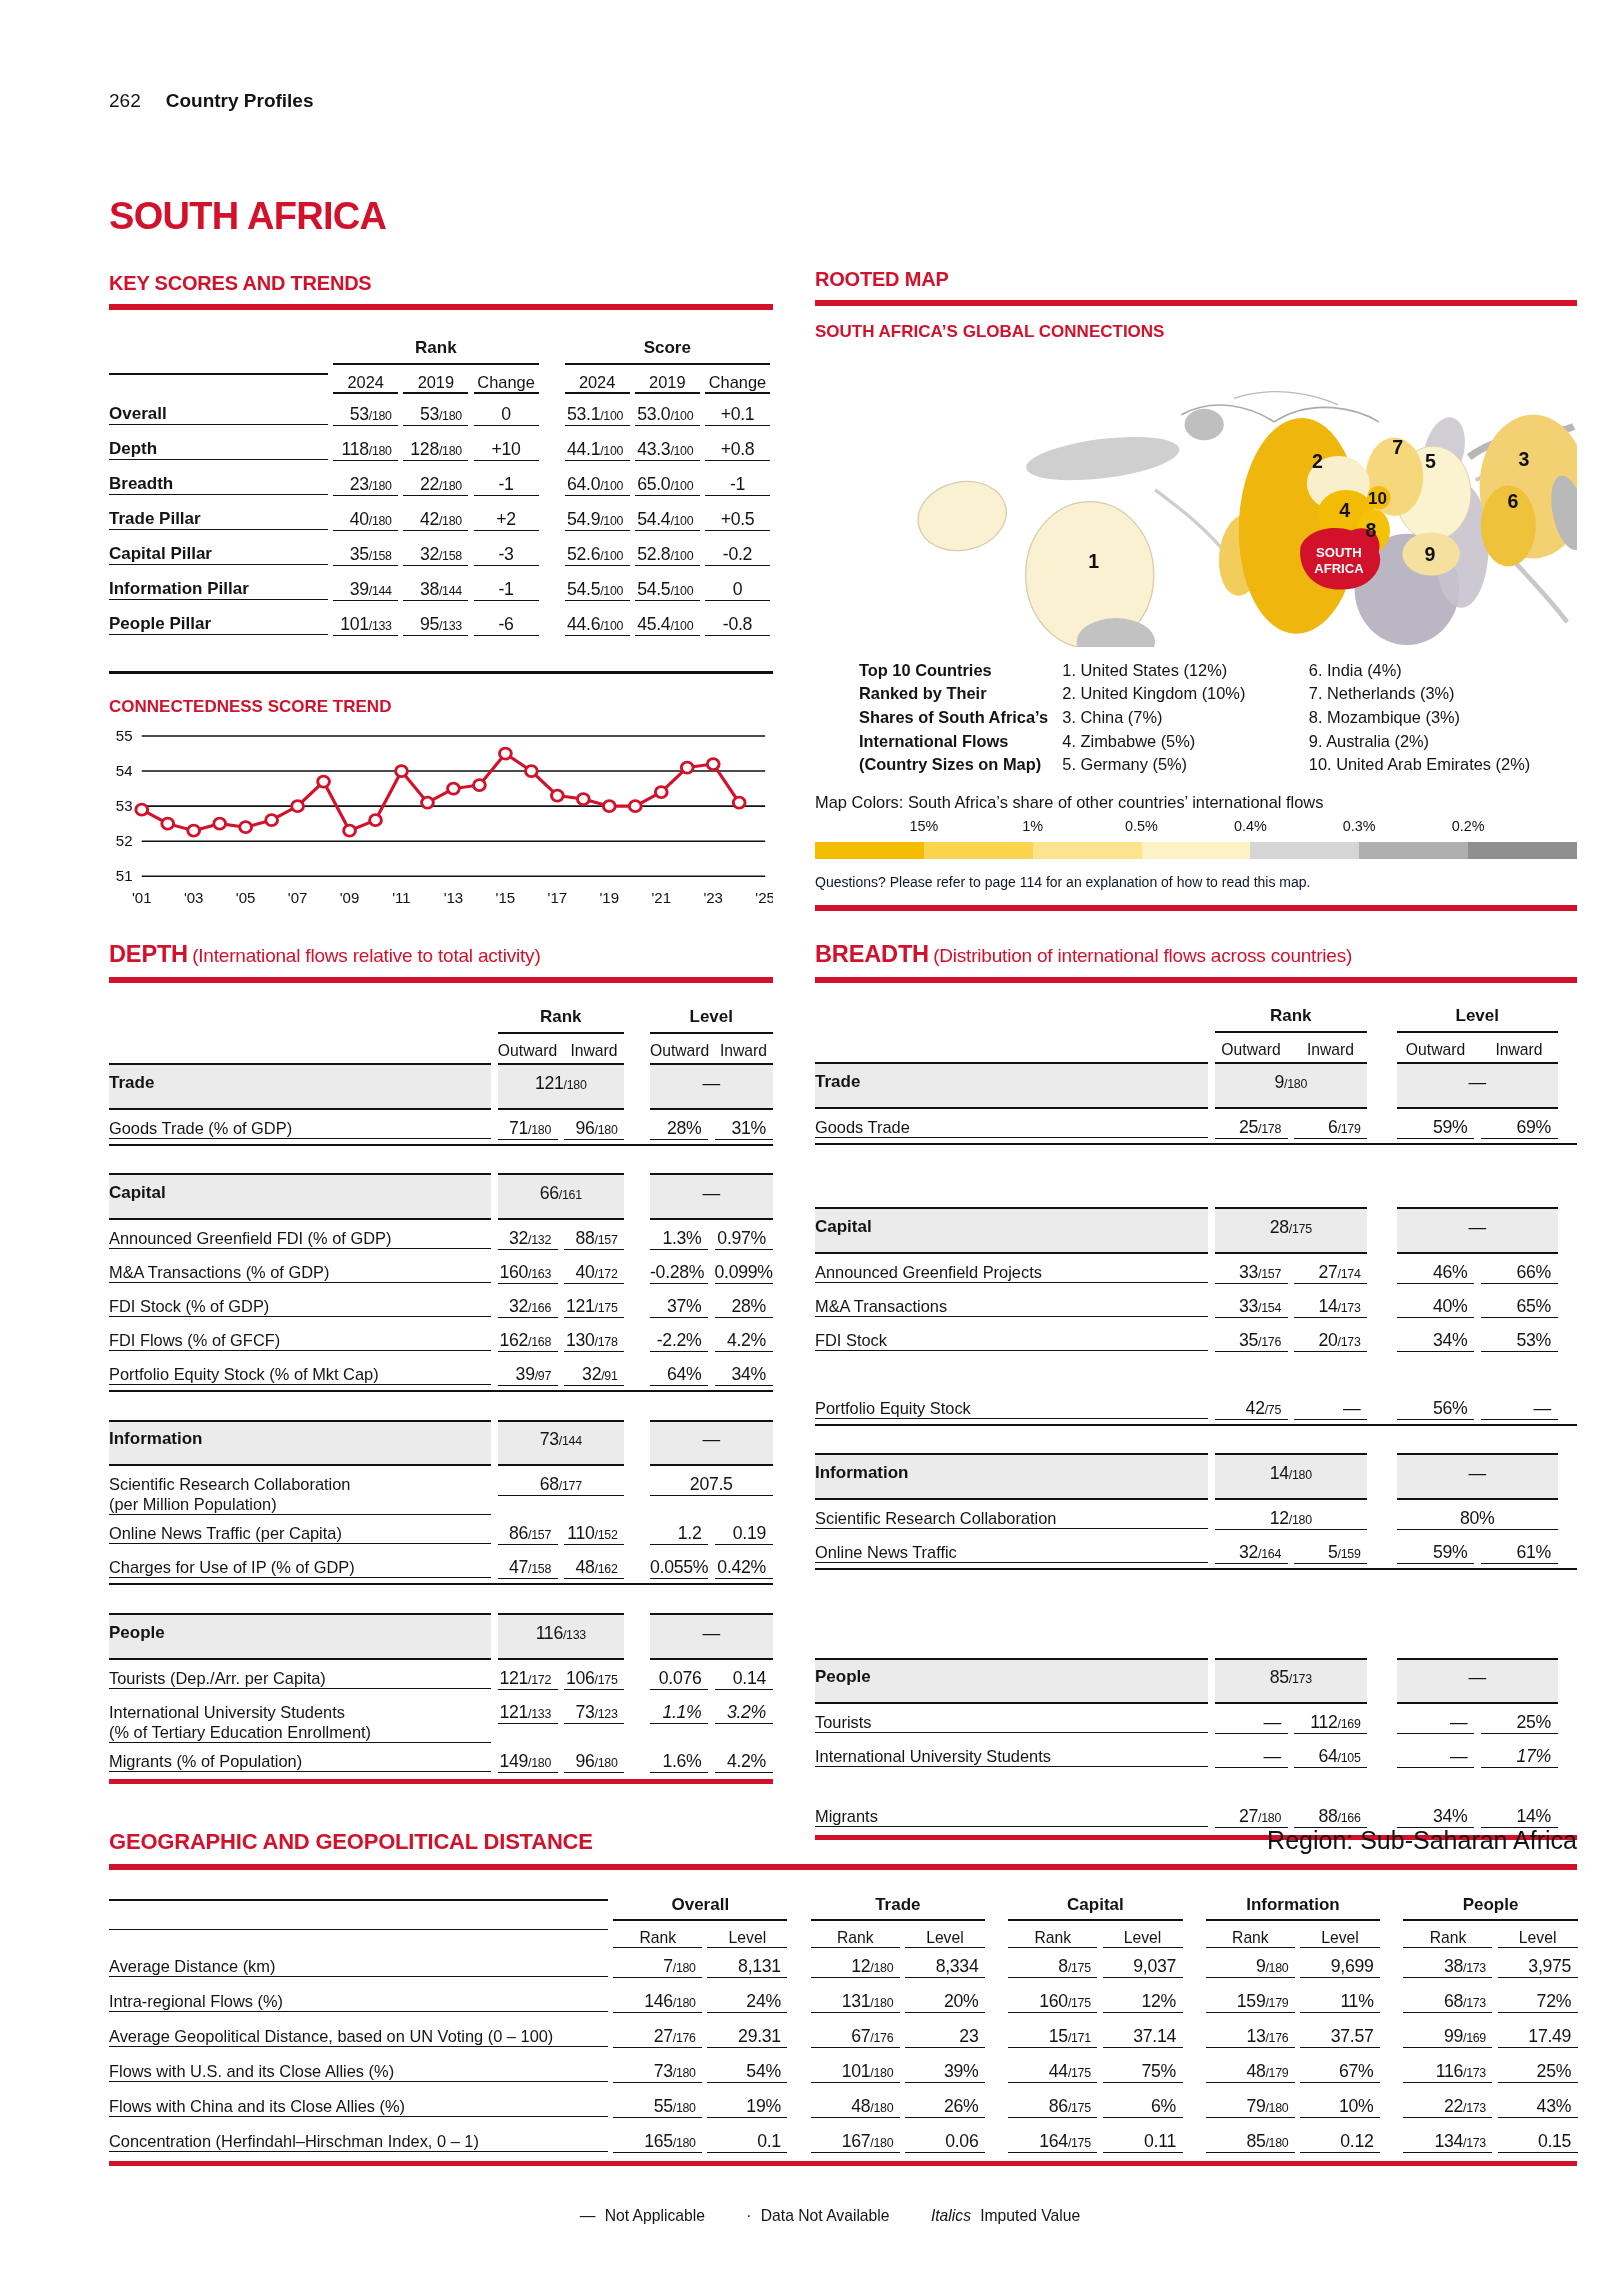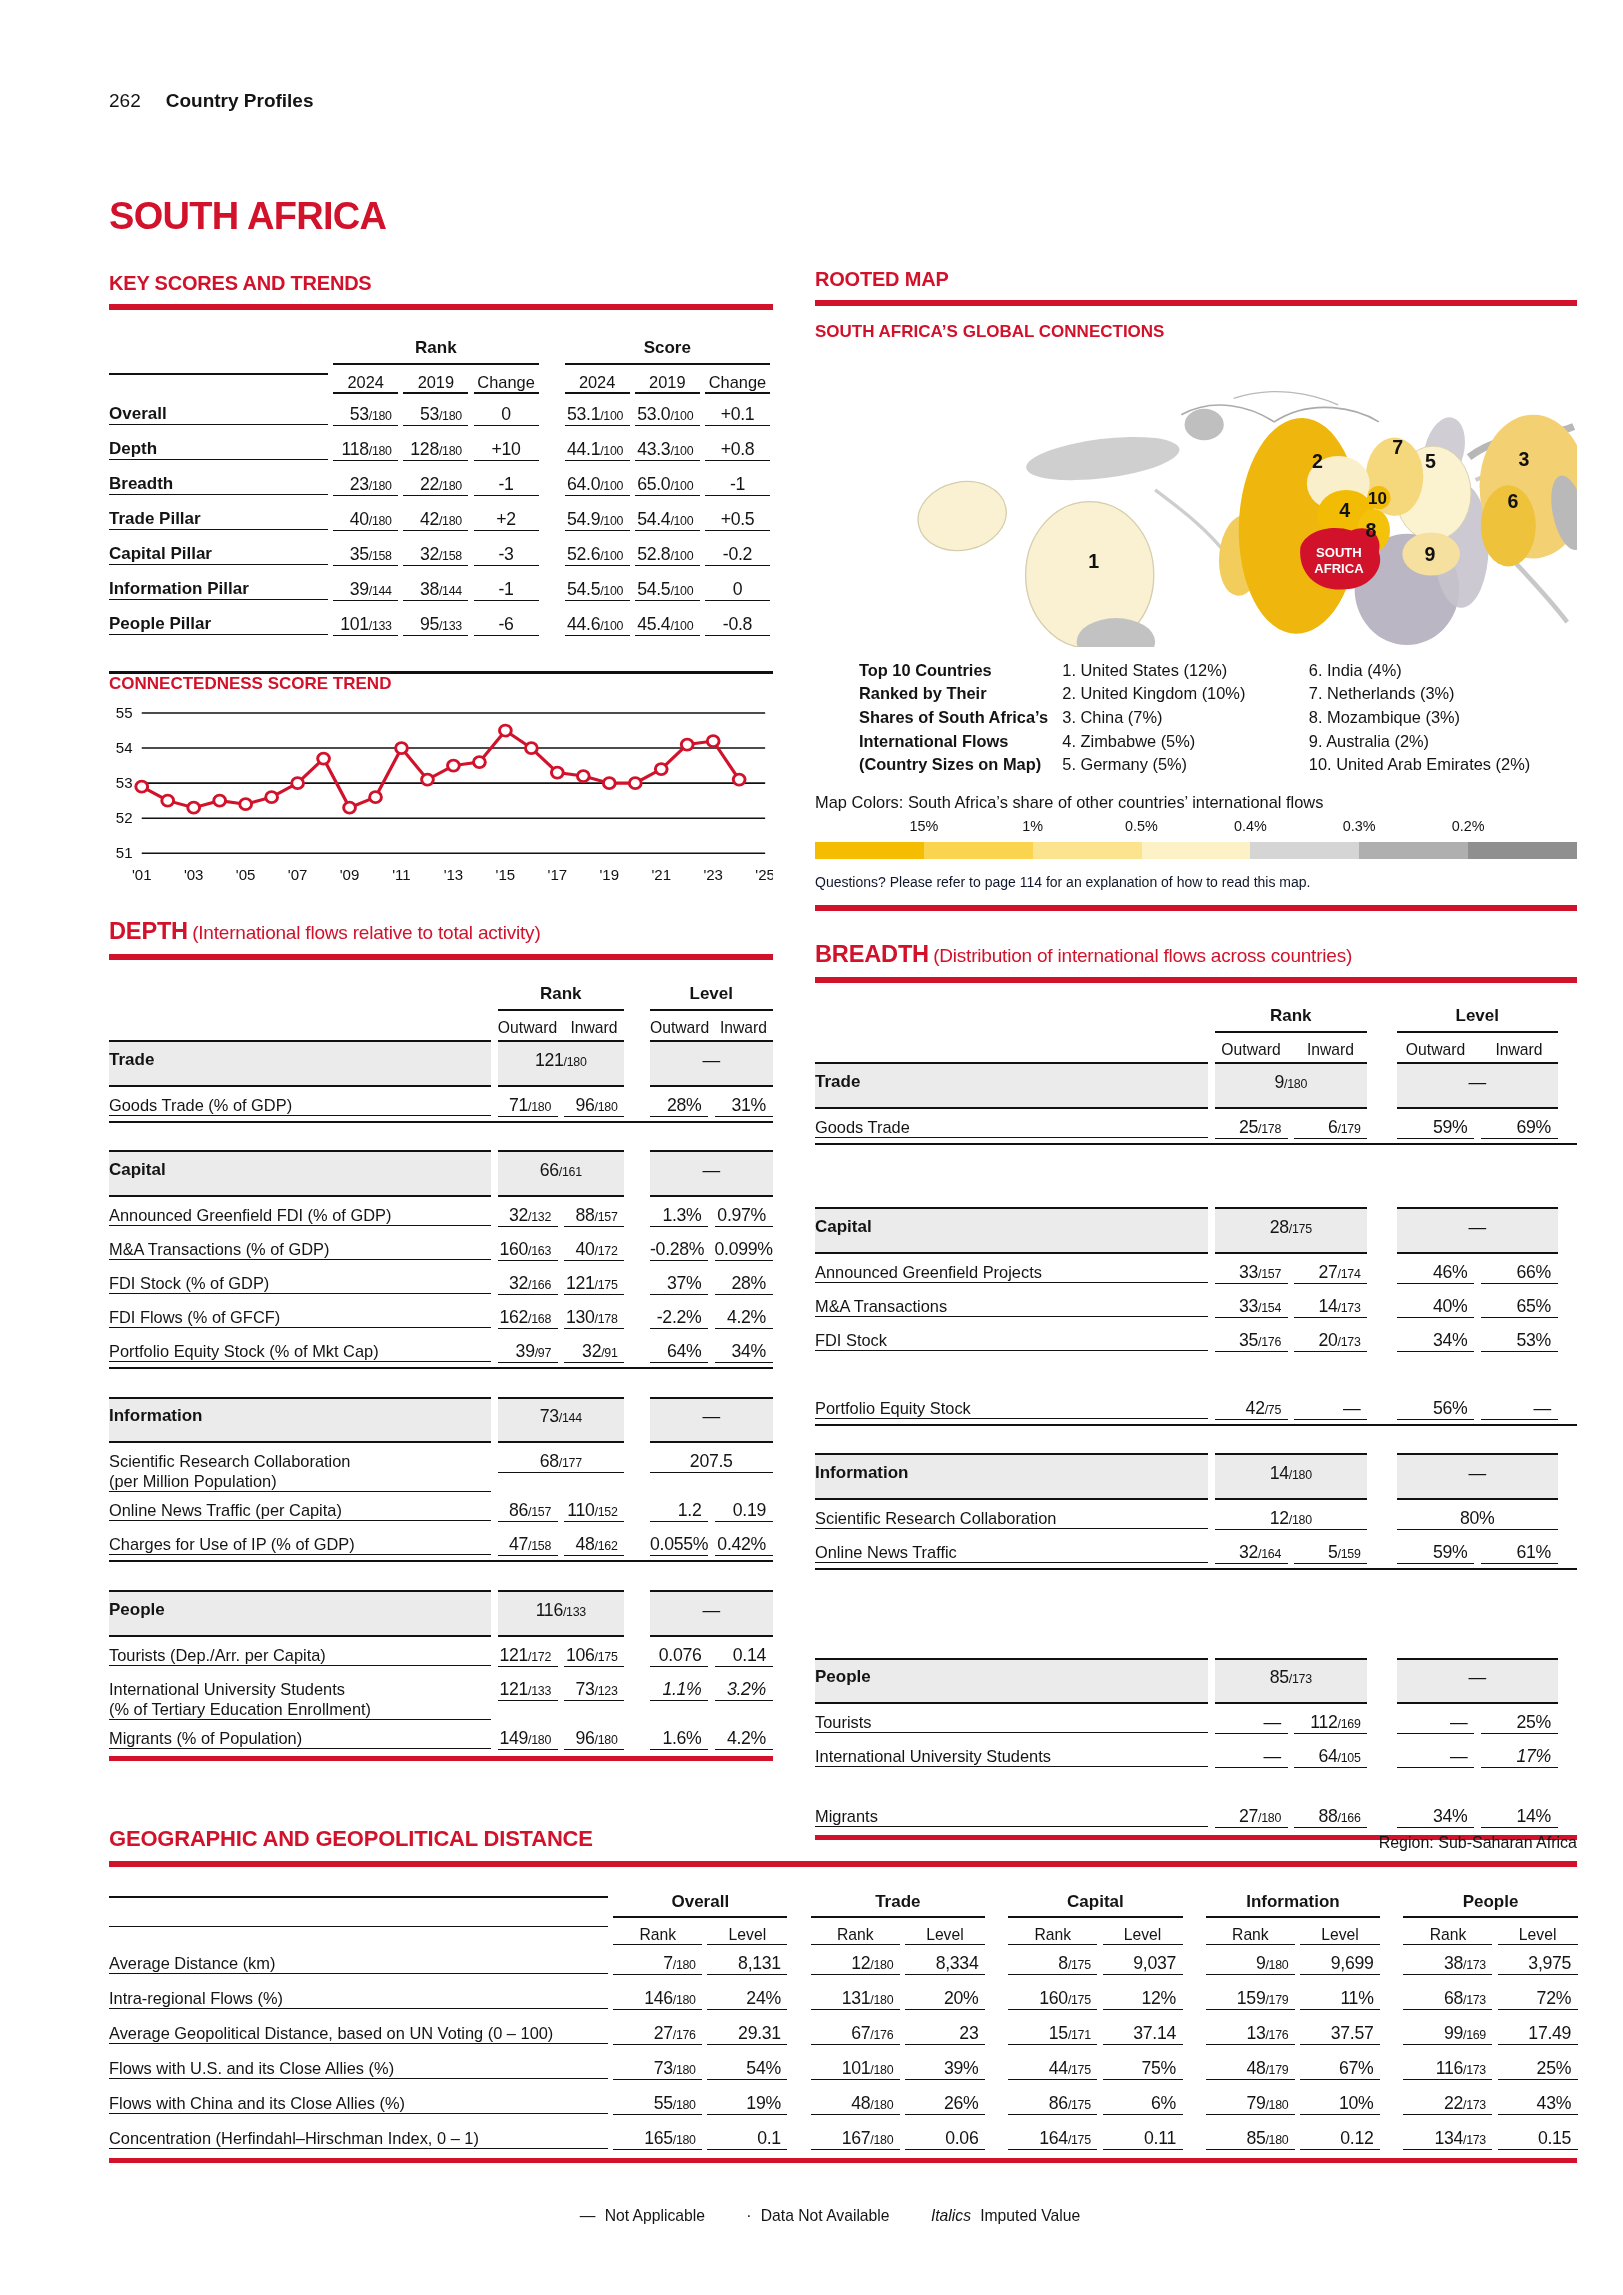--- a/index.html
+++ b/index.html
@@ -93,21 +93,21 @@
   .sclabels span:nth-of-type(3){left:42.85%;} .sclabels span:nth-of-type(4){left:57.14%;}
   .sclabels span:nth-of-type(5){left:71.42%;} .sclabels span:nth-of-type(6){left:85.71%;}
   .swatches{display:flex;height:17px;}
   .sw{flex:1;}
   .questions{margin-top:15.7px;font-size:14px;color:#0f172a;}
   .maprule{margin-top:14.4px;}
 
   
   .geo-titlerow{display:flex;justify-content:space-between;align-items:flex-end;}
   .geo-titlerow .redhead{margin:0;font-size:22px;}
-  .region{font-size:16px;color:#141414;}
+  .region{font-size:25px;color:#141414;}
   .gwrap{margin-top:17px;}
   .gwrap .grid{grid-template-columns:499px 89px 80px 13px 89px 80px 13px 89px 80px 13px 89px 80px 13px 89px 80px;column-gap:5.2px;min-height:27.5px;}
   .gl{grid-column:1;}
   .gh0{grid-column:2 / span 2;} .gh1{grid-column:5 / span 2;} .gh2{grid-column:8 / span 2;}
   .gh3{grid-column:11 / span 2;} .gh4{grid-column:14 / span 2;}
   .gc0{grid-column:2;} .gc1{grid-column:3;} .gc2{grid-column:5;} .gc3{grid-column:6;}
   .gc4{grid-column:8;} .gc5{grid-column:9;} .gc6{grid-column:11;} .gc7{grid-column:12;}
   .gc8{grid-column:14;} .gc9{grid-column:15;}
   .ghead1 .c{border-bottom:2.6px solid #111;padding-bottom:3.9px;}
   .ghead1 .gl{border-bottom:2.6px solid #111;}
@@ -219,21 +219,21 @@
             <div class="c k2 v"><span class="num">95</span><span class="den">/133</span></div>
             <div class="c k3 ch"><span class="num">-6</span></div>
             <div class="c k4 v"><span class="num">44.6</span><span class="den">/100</span></div>
             <div class="c k5 v"><span class="num">45.4</span><span class="den">/100</span></div>
             <div class="c k6 ch"><span class="num">-0.8</span></div>
           </div>
         </div>
     </div>
 
     <div class="chart-sep"></div>
-    <h3 class="redsub" style="margin-top:0">CONNECTEDNESS SCORE TREND</h3>
+    <h3 class="redsub" style="margin-top:23px">CONNECTEDNESS SCORE TREND</h3>
     <svg class="trend" viewBox="0 0 1014 300" preserveAspectRatio="none">
         <line x1="50" x2="1002" y1="248" y2="248" stroke="#111" stroke-width="2.5"></line>
         <text x="36" y="256" text-anchor="end" font-size="23" fill="#111">51</text>
         <line x1="50" x2="1002" y1="190.5" y2="190.5" stroke="#111" stroke-width="2.5"></line>
         <text x="36" y="198.5" text-anchor="end" font-size="23" fill="#111">52</text>
         <line x1="50" x2="1002" y1="133" y2="133" stroke="#111" stroke-width="2.5"></line>
         <text x="36" y="141" text-anchor="end" font-size="23" fill="#111">53</text>
         <line x1="50" x2="1002" y1="75.5" y2="75.5" stroke="#111" stroke-width="2.5"></line>
         <text x="36" y="83.5" text-anchor="end" font-size="23" fill="#111">54</text>
         <line x1="50" x2="1002" y1="18" y2="18" stroke="#111" stroke-width="2.5"></line>

